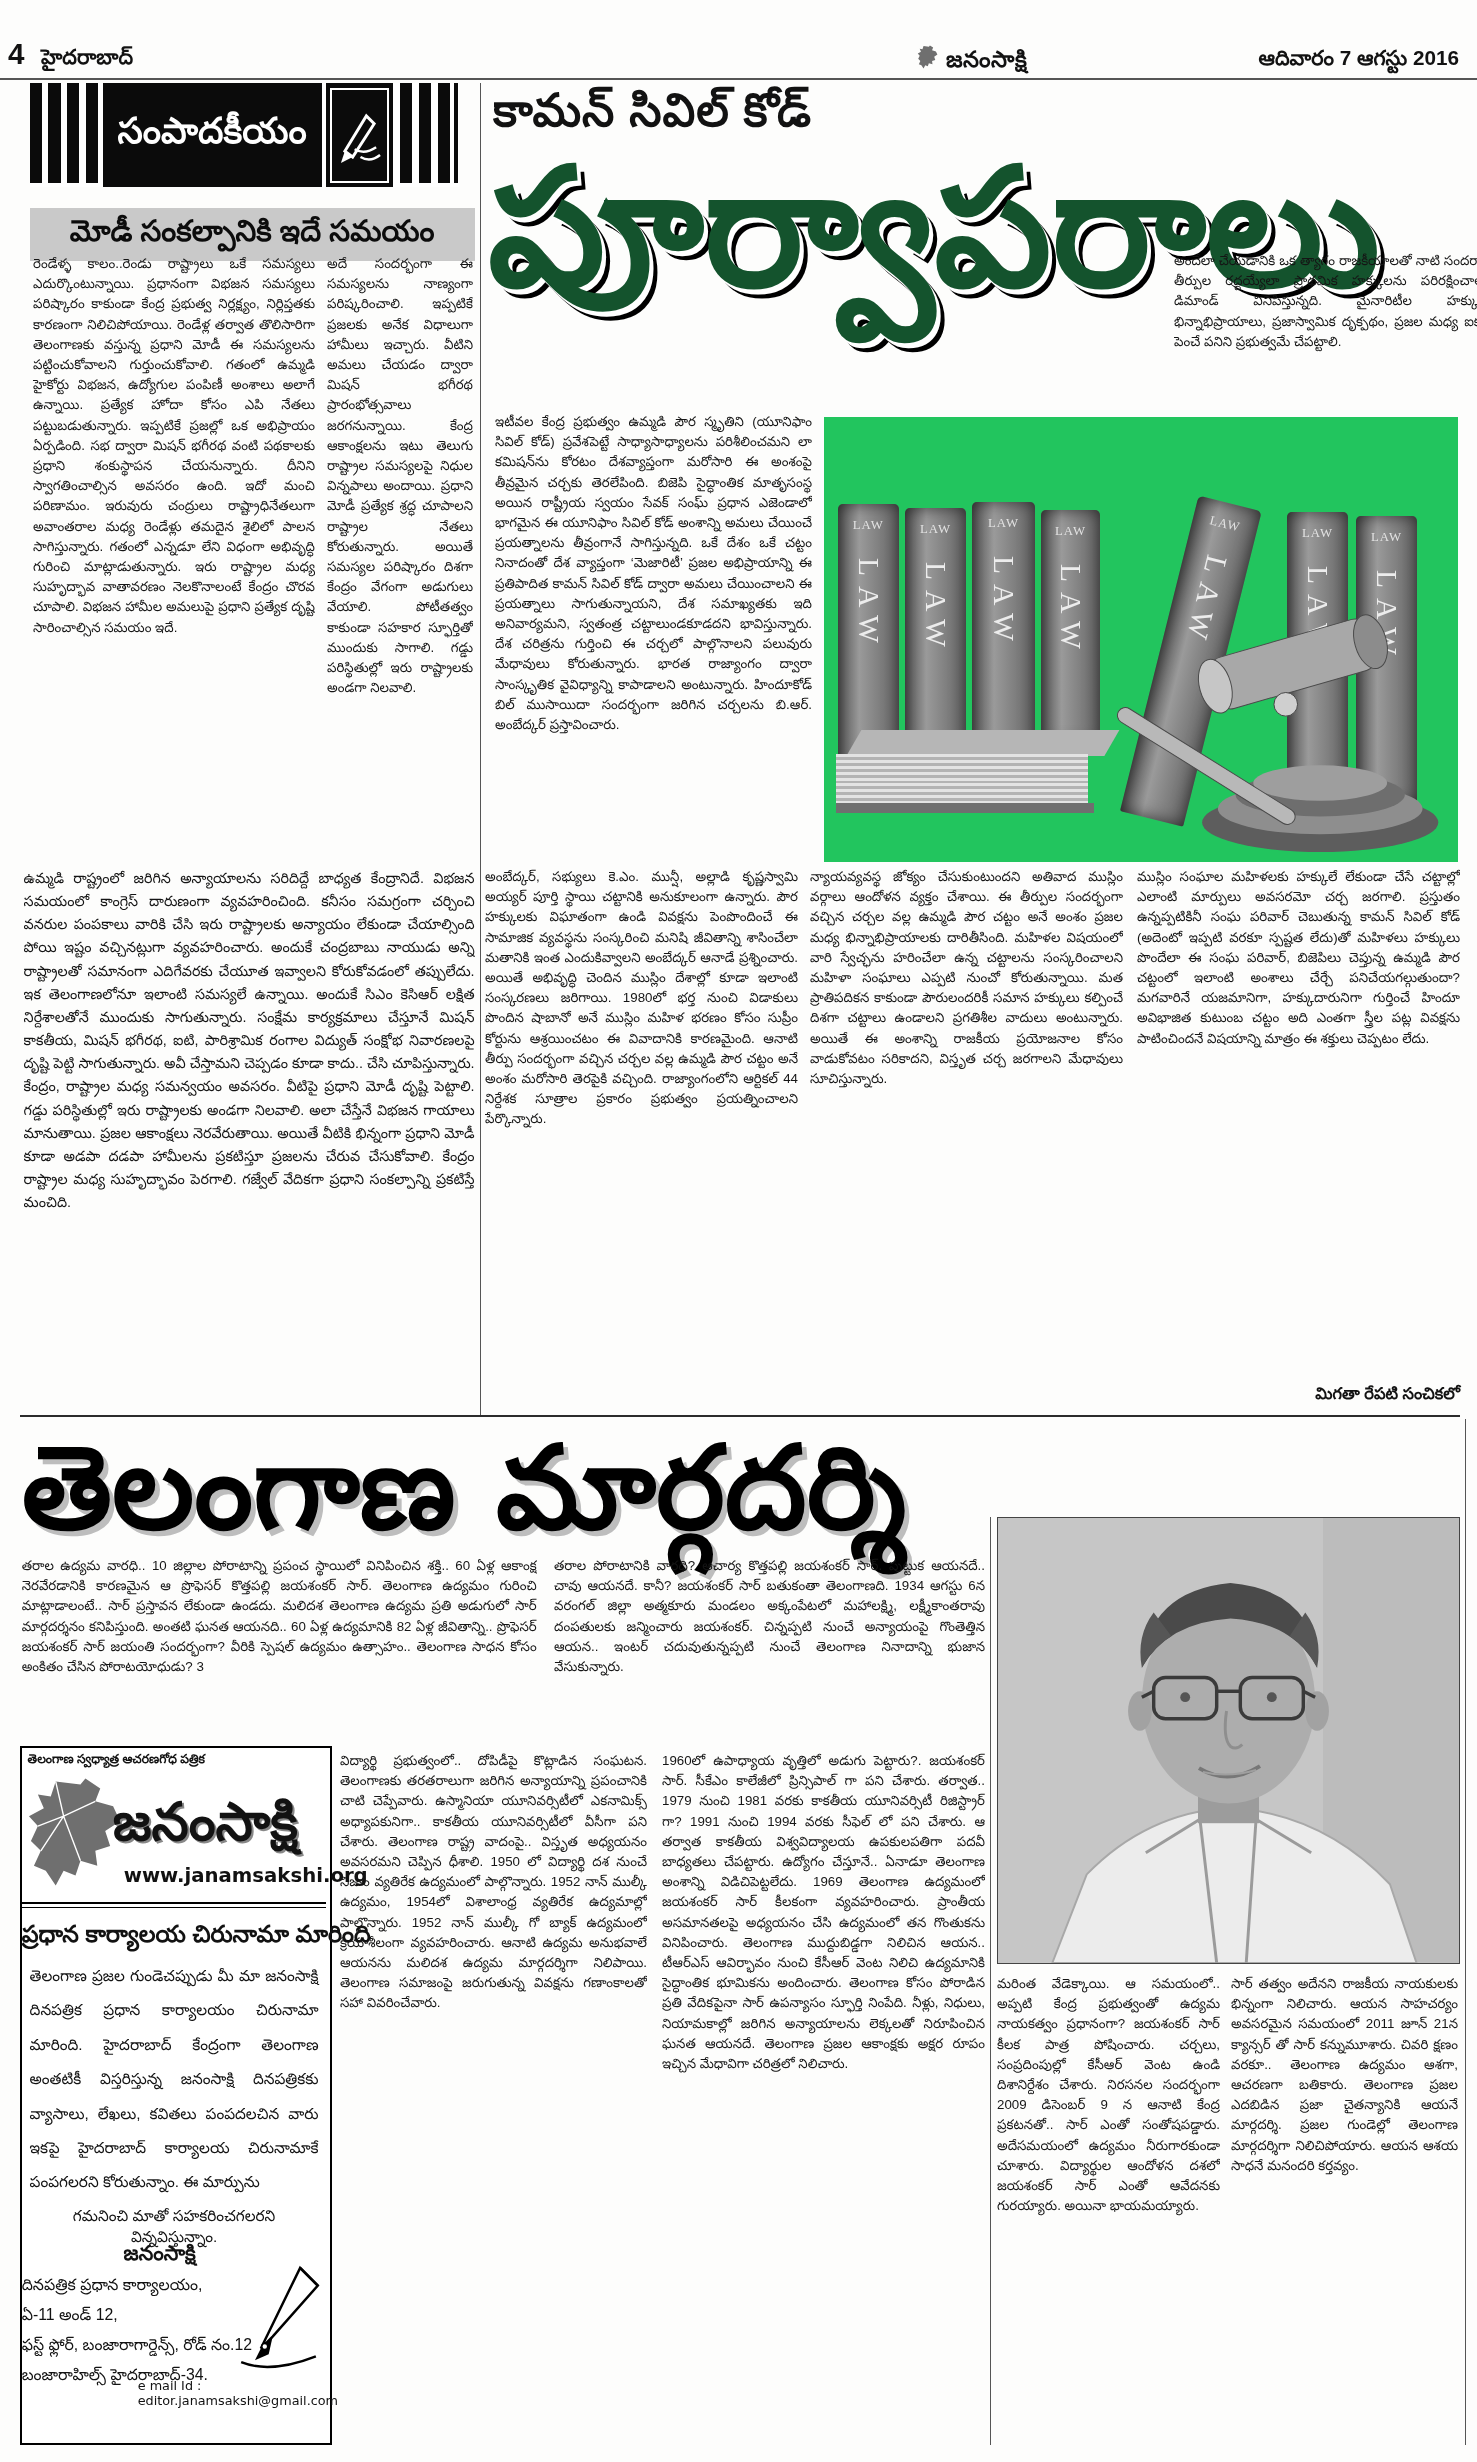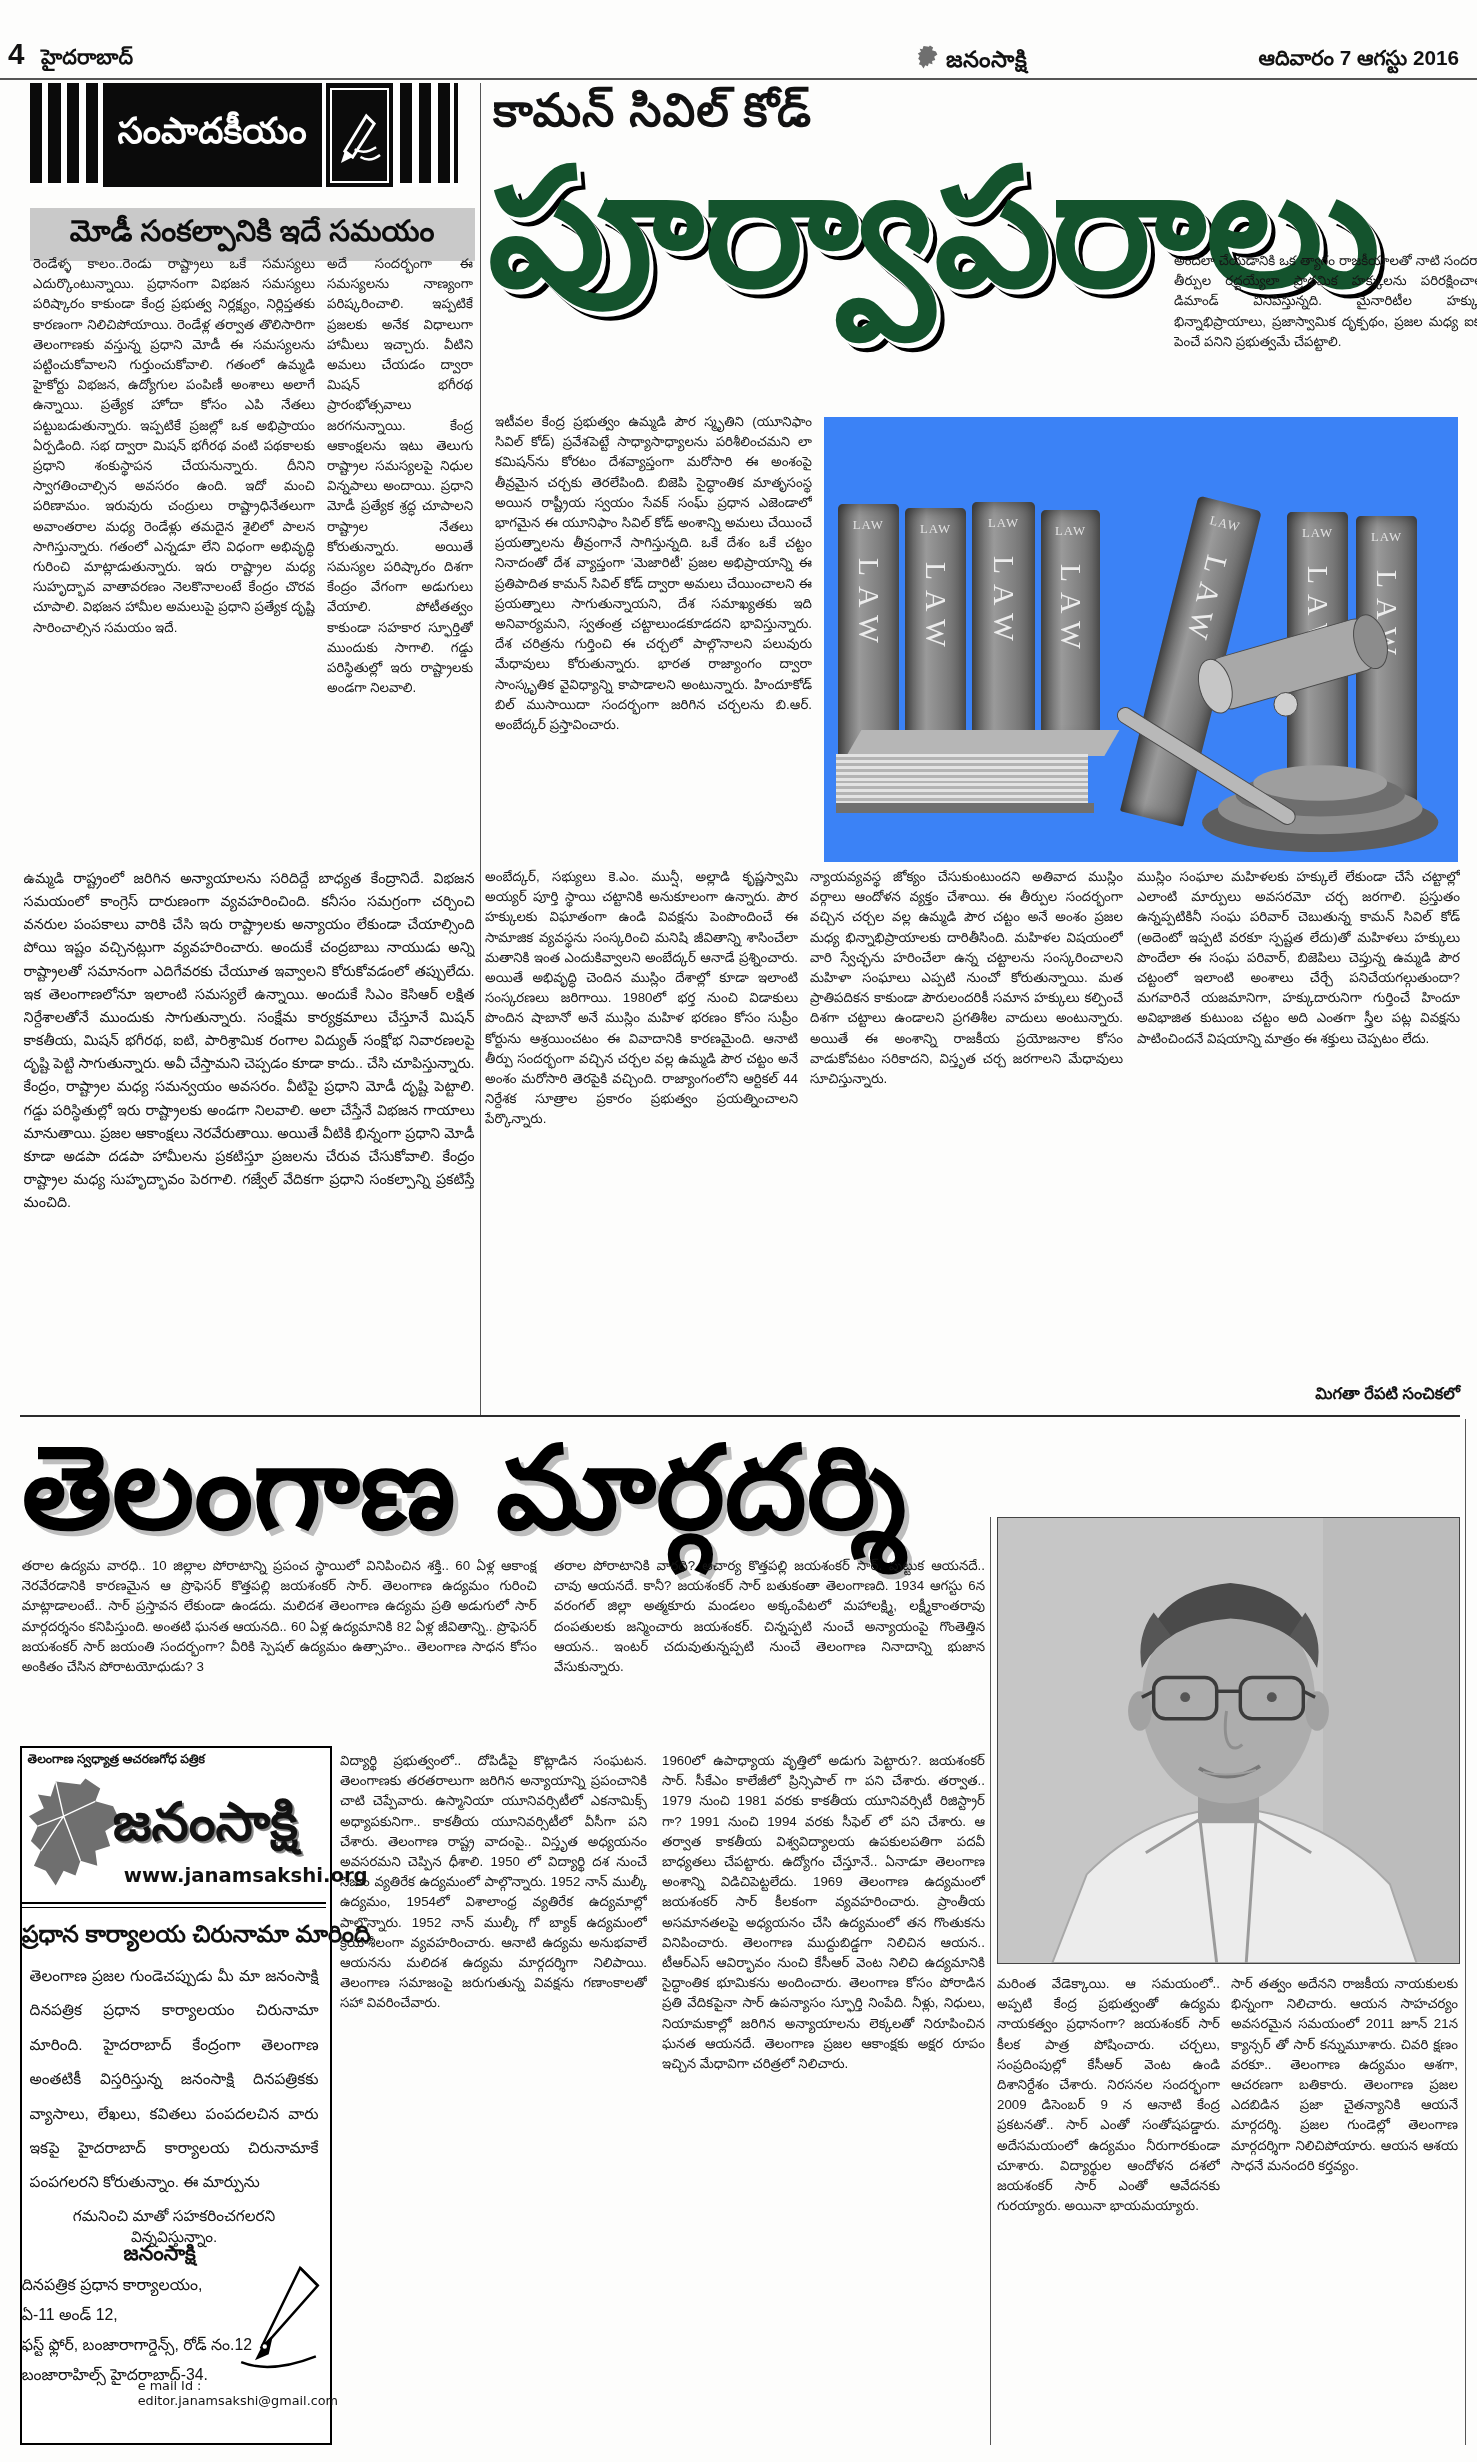--- a/index.html
+++ b/index.html
@@ -30,21 +30,21 @@
   .subtitle-bar span{font-size:29.6px;font-weight:bold;color:#0c0c0c;white-space:nowrap;}
 
   
   .kicker{font-size:46px;font-weight:bold;letter-spacing:1px;white-space:nowrap;}
   .megatitle{font-size:165px;font-weight:900;line-height:1;white-space:nowrap;color:#14532d;
       font-family:"DejaVu Sans",sans-serif;
       text-shadow:3.9px 4.9px 0 #ffffff, 7.9px 8.9px 0 #000000;}
   .byline{font-weight:bold;font-size:16.3px;text-align:right;margin-top:9.9px;}
 
   
-  .law-img{background:#3b82f6;overflow:hidden;text-decoration:underline;}
+  .law-img{background:#22c55e;overflow:hidden;text-decoration:underline;}
   .spine{position:absolute;border-radius:4.9px 4.9px 2px 2px;
       background:linear-gradient(90deg,#585858,#9a9a9a 35%,#656565);
       box-shadow:inset 0 0 15.8px rgba(0,0,0,.6);display:flex;flex-direction:column;align-items:center;}
   .spine .lbl{color:#e3e3e3;font-family:"Liberation Serif",serif;font-size:12.8px;letter-spacing:1px;margin-top:13.8px;}
   .spine .vlbl{color:#ececec;font-family:"Liberation Serif",serif;font-size:29.6px;letter-spacing:9.9px;
       writing-mode:vertical-rl;margin-top:25.6px;}
   .book-top{position:absolute;background:#b6b6b6;transform:skewX(-30deg);}
   .book-pages{position:absolute;background:repeating-linear-gradient(180deg,#e3e3e3 0 3px,#b3b3b3 3px 5.9px);}
   .book-edge{position:absolute;background:#6f6f6f;}
 

